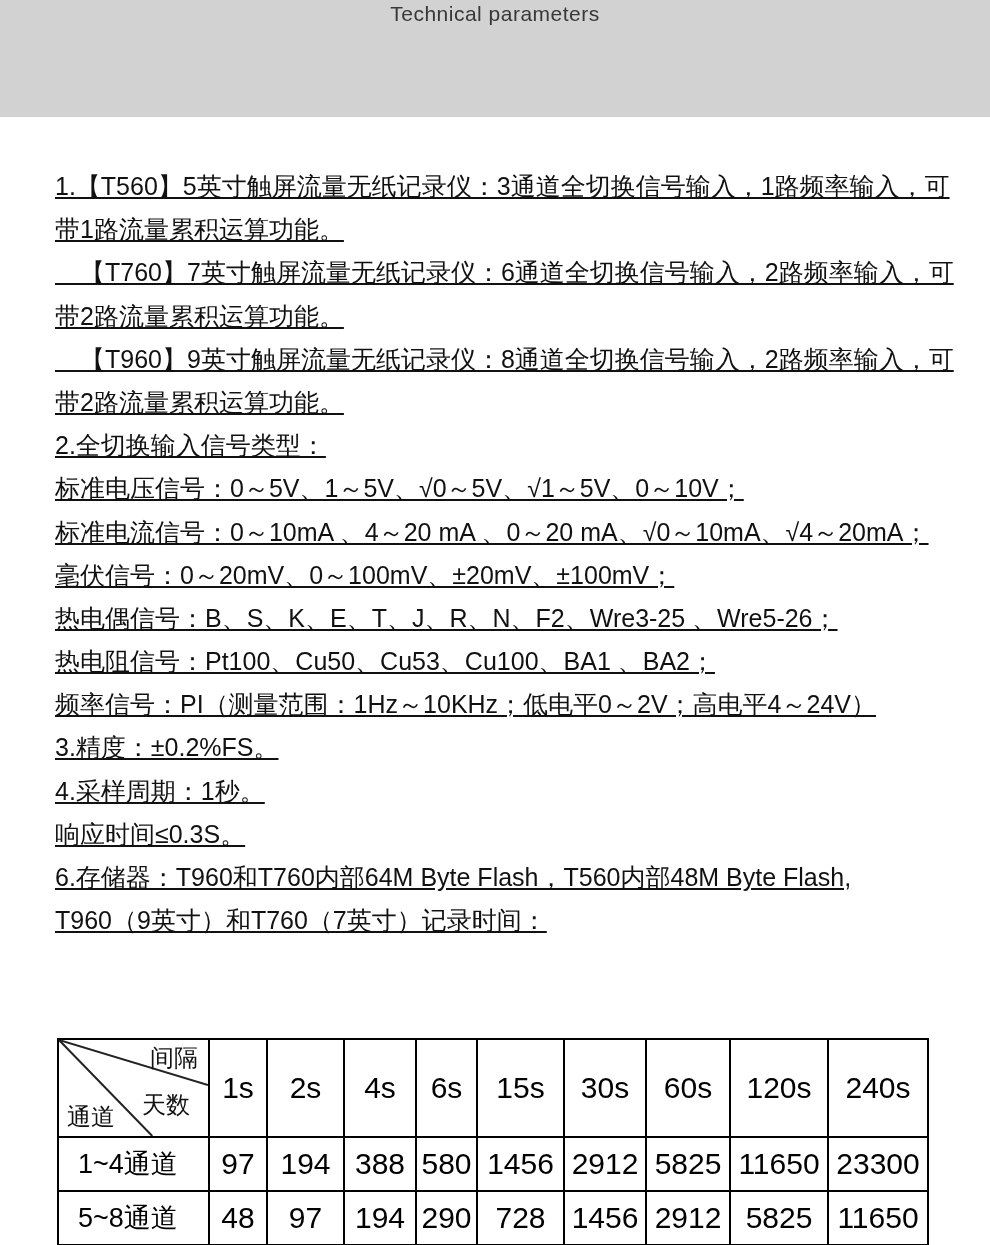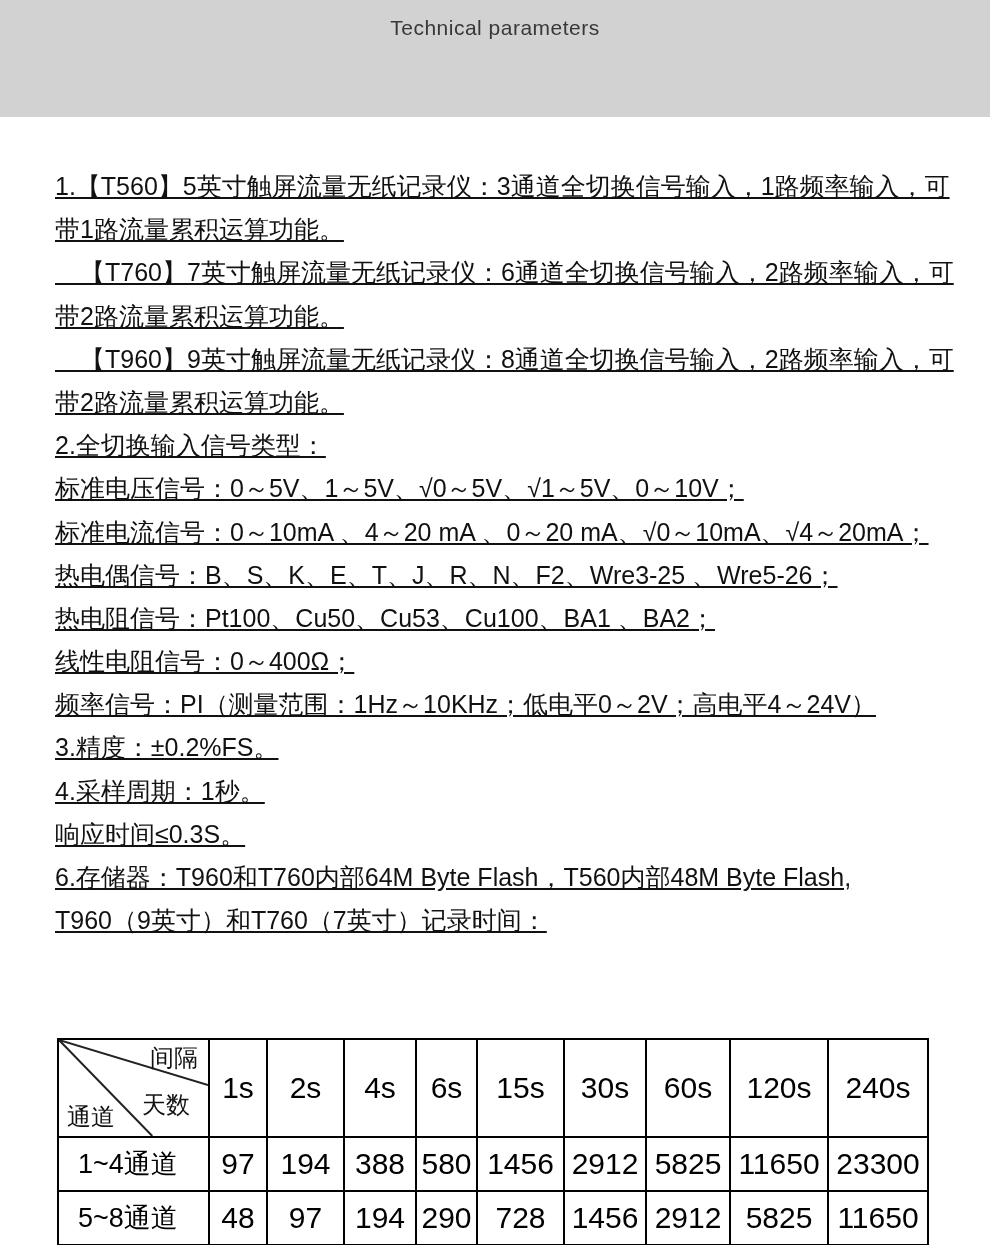--- a/index.html
+++ b/index.html
@@ -19,21 +19,21 @@
     text-align:center;
   }
   .band .title{
     margin:0;padding-top:27px;
     font-size:50px;line-height:52px;
     font-weight:bold;
     color:#0e0e0e;
     letter-spacing:1px;
   }
   .band .subtitle{
-    margin:16px;
+    margin:2px;
     font-size:21px;line-height:24px;
     color:#383838;
     letter-spacing:0.5px;
   }
   
   .specs{
     position:absolute;left:55px;top:165px;width:885px;
   }
   .spec-line{
     font-size:25px;
@@ -91,23 +91,23 @@
 <div class="specs">
   <div class="spec-line">1.【T560】5英寸触屏流量无纸记录仪：3通道全切换信号输入，1路频率输入，可</div>
   <div class="spec-line">带1路流量累积运算功能。</div>
   <div class="spec-line">　【T760】7英寸触屏流量无纸记录仪：6通道全切换信号输入，2路频率输入，可</div>
   <div class="spec-line">带2路流量累积运算功能。</div>
   <div class="spec-line">　【T960】9英寸触屏流量无纸记录仪：8通道全切换信号输入，2路频率输入，可</div>
   <div class="spec-line">带2路流量累积运算功能。</div>
   <div class="spec-line">2.全切换输入信号类型：</div>
   <div class="spec-line">标准电压信号：0～5V、1～5V、√0～5V、√1～5V、0～10V；</div>
   <div class="spec-line">标准电流信号：0～10mA 、4～20 mA 、0～20 mA、√0～10mA、√4～20mA；</div>
+  <div class="spec-line">毫伏信号：0～20mV、0～100mV、±20mV、±100mV；</div>
   <div class="spec-line">热电偶信号：B、S、K、E、T、J、R、N、F2、Wre3-25 、Wre5-26；</div>
   <div class="spec-line">热电阻信号：Pt100、Cu50、Cu53、Cu100、BA1 、BA2；</div>
-  <div class="spec-line">线性电阻信号：0～400Ω；</div>
   <div class="spec-line">频率信号：PI（测量范围：1Hz～10KHz；低电平0～2V；高电平4～24V）</div>
   <div class="spec-line">3.精度：±0.2%FS。</div>
   <div class="spec-line">4.采样周期：1秒。</div>
   <div class="spec-line">响应时间≤0.3S。</div>
   <div class="spec-line">6.存储器：T960和T760内部64M Byte Flash，T560内部48M Byte Flash,</div>
   <div class="spec-line">T960（9英寸）和T760（7英寸）记录时间：</div>
 </div>
 
 <table class="rec-table">
   <colgroup>

